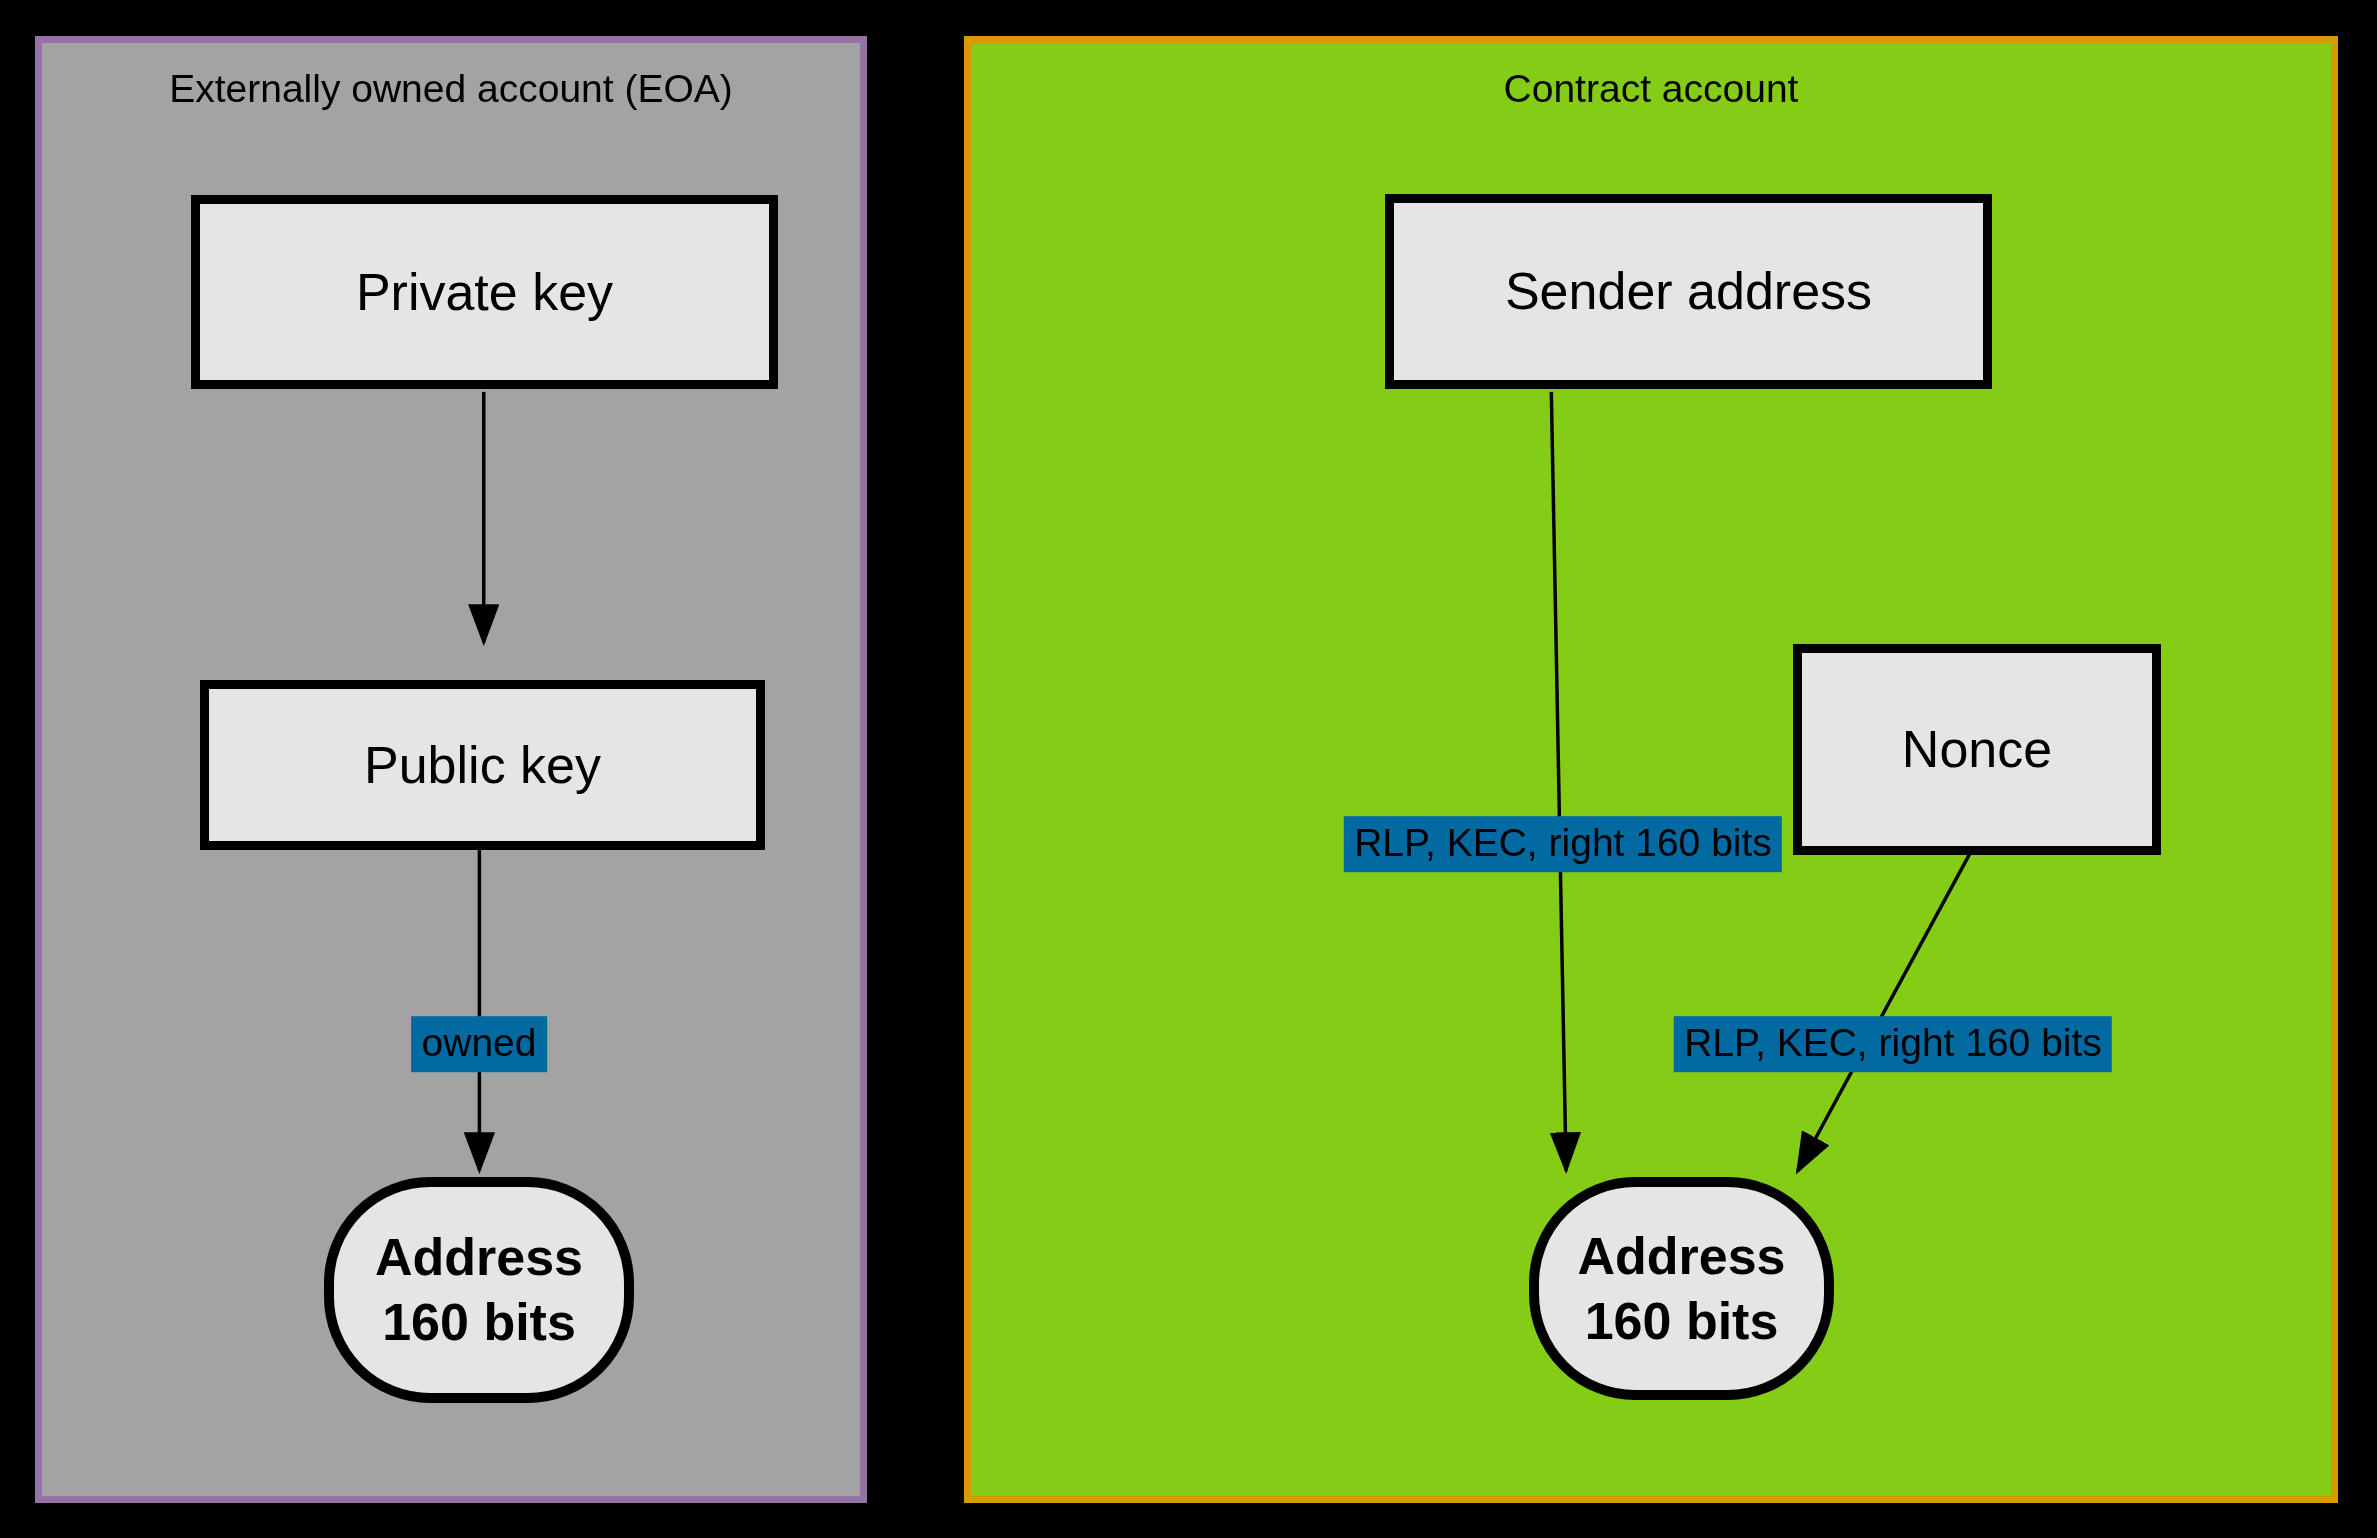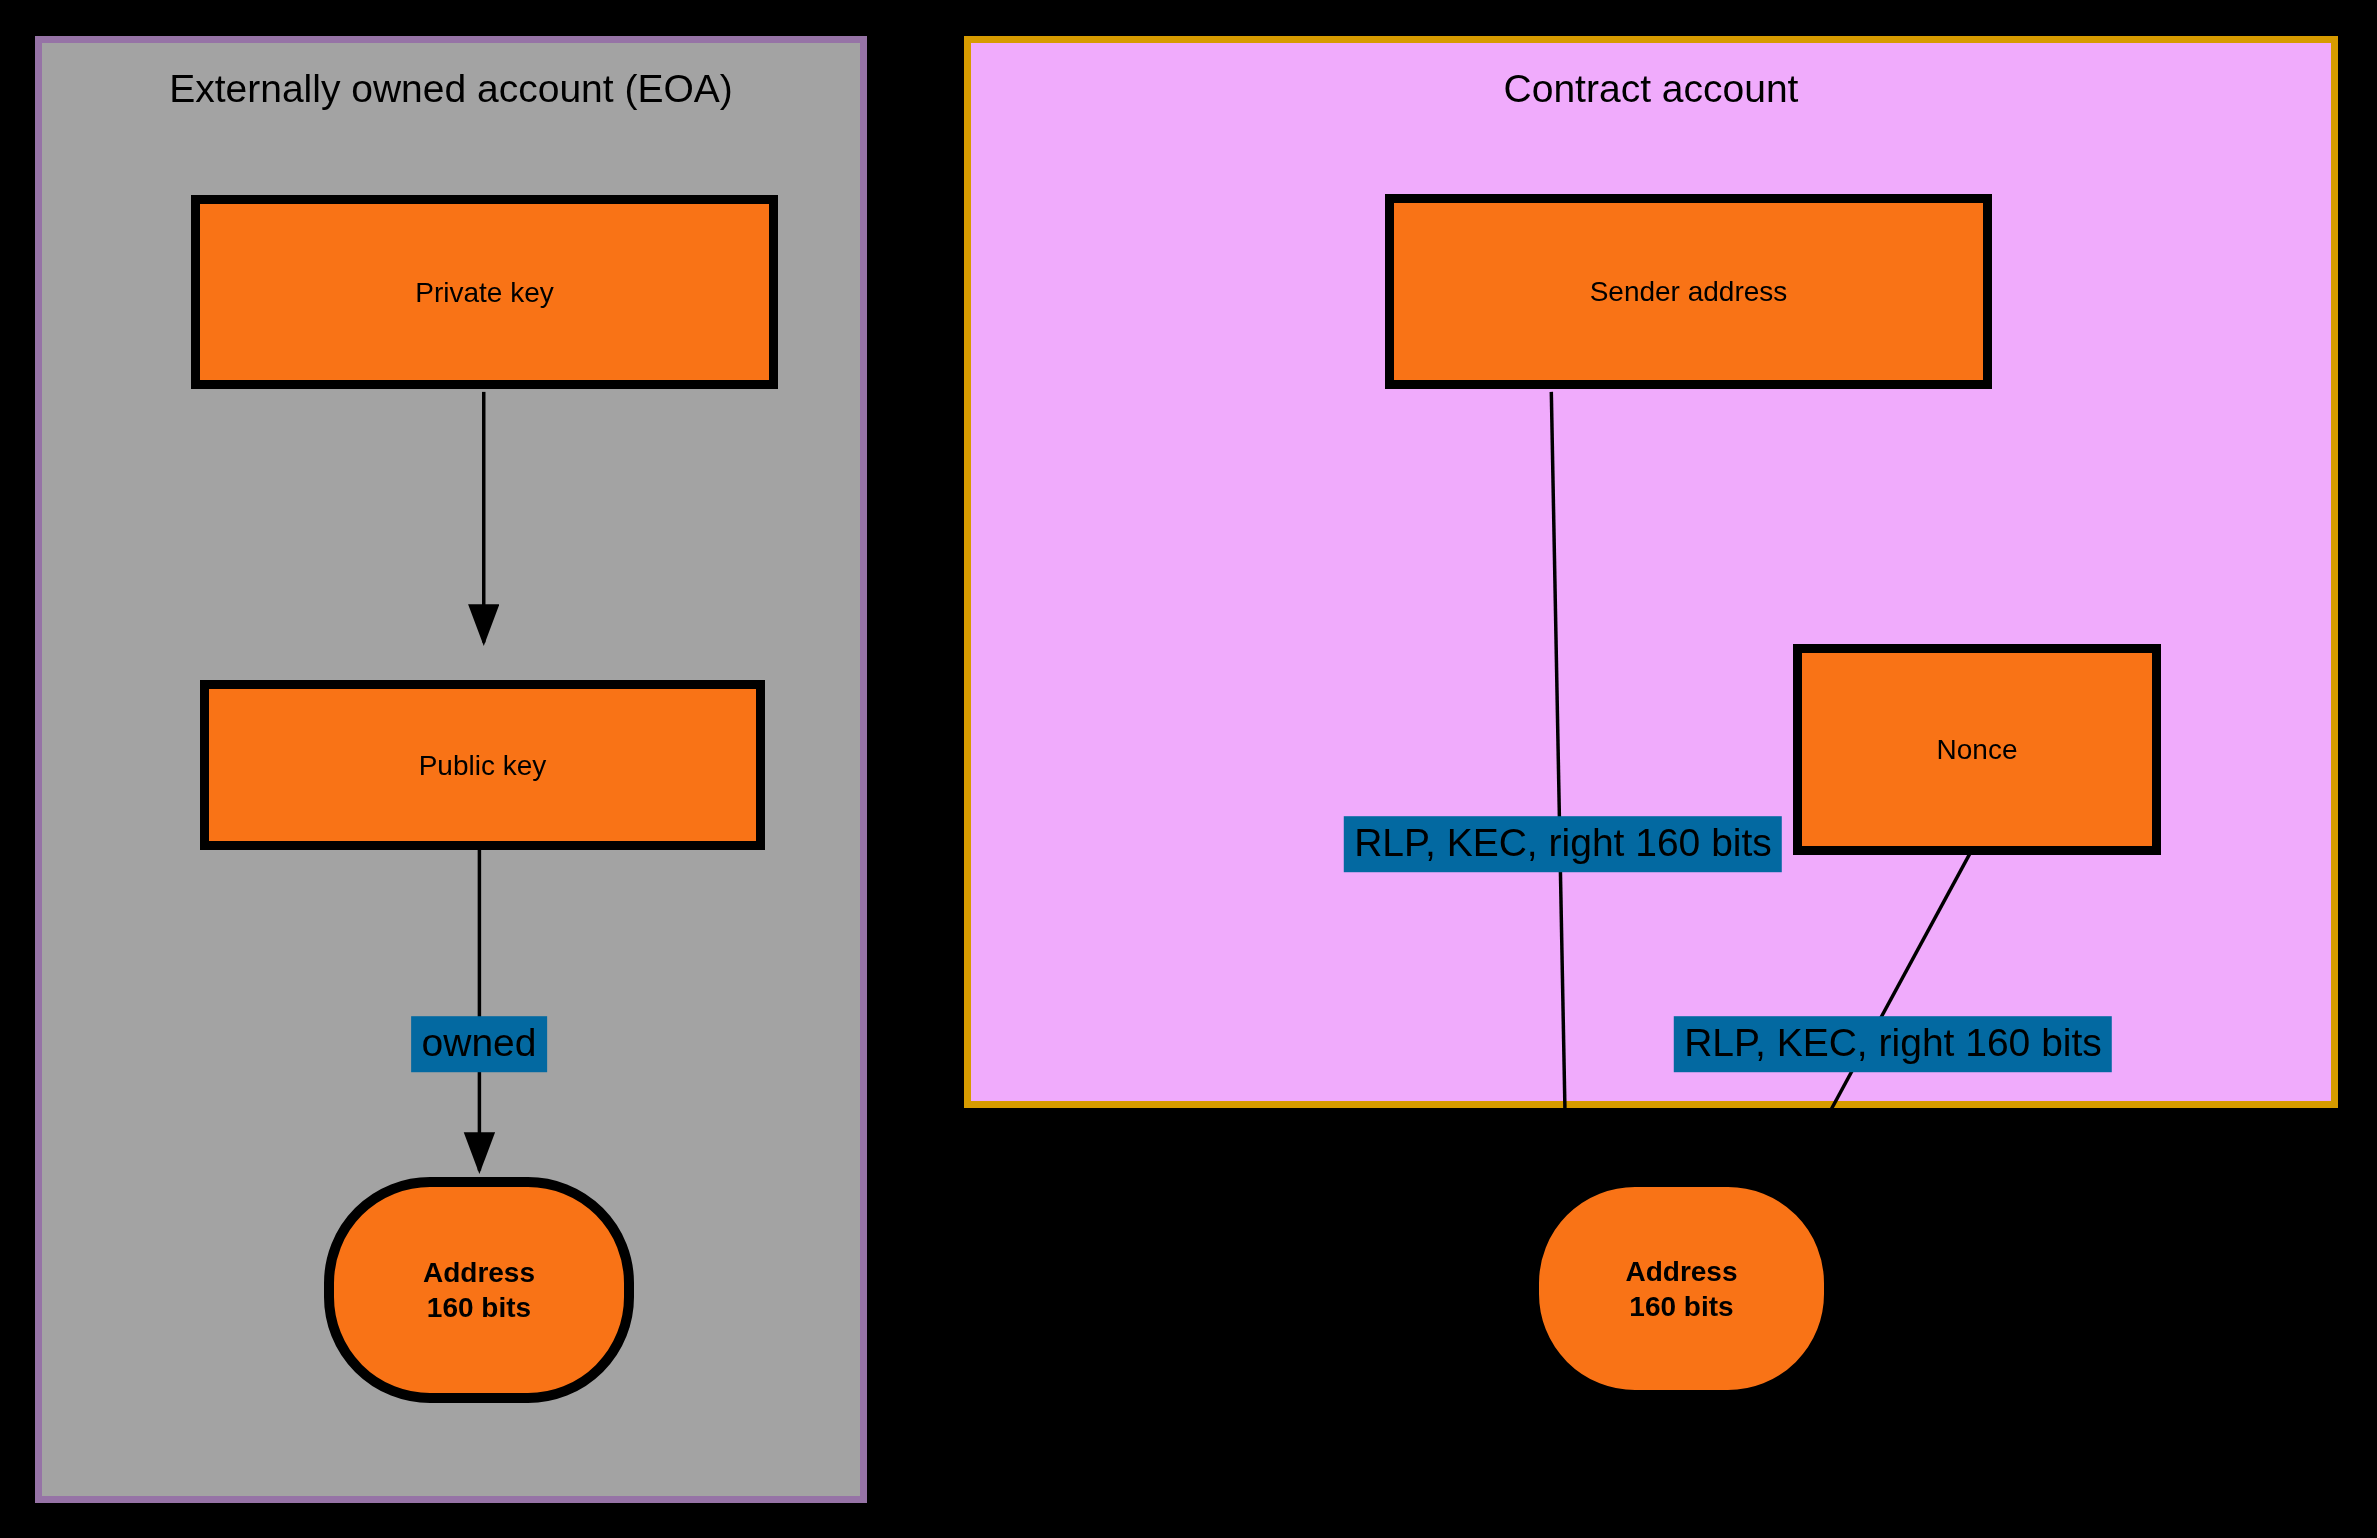--- a/index.html
+++ b/index.html
@@ -7,30 +7,30 @@
     position: relative;
     width: 2377px;
     height: 1539px;
     background: #000000;
     overflow: hidden;
     font-family: "Liberation Sans", "DejaVu Sans", sans-serif;
     color: #000;
   }
   .panel { position: absolute; box-sizing: border-box; border-style: solid; border-width: 7px; }
   #eoa-panel   { left: 35px;  top: 36px; width: 832px;  height: 1467px; background: #a3a3a3; border-color: #9673A6; }
-  #contract-panel { left: 964px; top: 36px; width: 1374px; height: 1072px; background: #f0abfc; border-color: #D79B00; padding-left: 24px; }
+  #contract-panel { left: 964px; top: 36px; width: 1374px; height: 1467px; background: #84cc16; border-color: #D79B00; padding-left: 24px; }
   .panel-title {
     position: absolute; top: 21px; left: 0; width: 100%;
     text-align: center; font-size: 39px; line-height: 49px; color: #000;
   }
   .node {
     position: absolute; box-sizing: border-box;
-    background: #f97316; border: 9.6px solid #000000;
+    background: #e5e5e5; border: 9.6px solid #000000;
     display: flex; align-items: center; justify-content: center;
-    text-align: center; font-size: 28px; line-height: 1.25; z-index: 2;
+    text-align: center; font-size: 52px; line-height: 1.25; z-index: 2;
   }
   .stadium { border-radius: 106px; border-width: 10.4px; flex-direction: column; font-weight: bold; }
   #private-key-node     { left: 191px;  top: 195px;  width: 587px; height: 194px; }
   #public-key-node      { left: 200px;  top: 680px;  width: 565px; height: 170px; }
   #eoa-address-node     { left: 324px;  top: 1177px; width: 310px; height: 226px; }
   #sender-address-node  { left: 1385px; top: 194px;  width: 607px; height: 195px; }
   #nonce-node           { left: 1793px; top: 644px;  width: 368px; height: 211px; }
   #contract-address-node{ left: 1529px; top: 1177px; width: 305px; height: 223px; }
   #arrow-layer { position: absolute; left: 0; top: 0; width: 2377px; height: 1539px; z-index: 1; }
   .edge-label {

